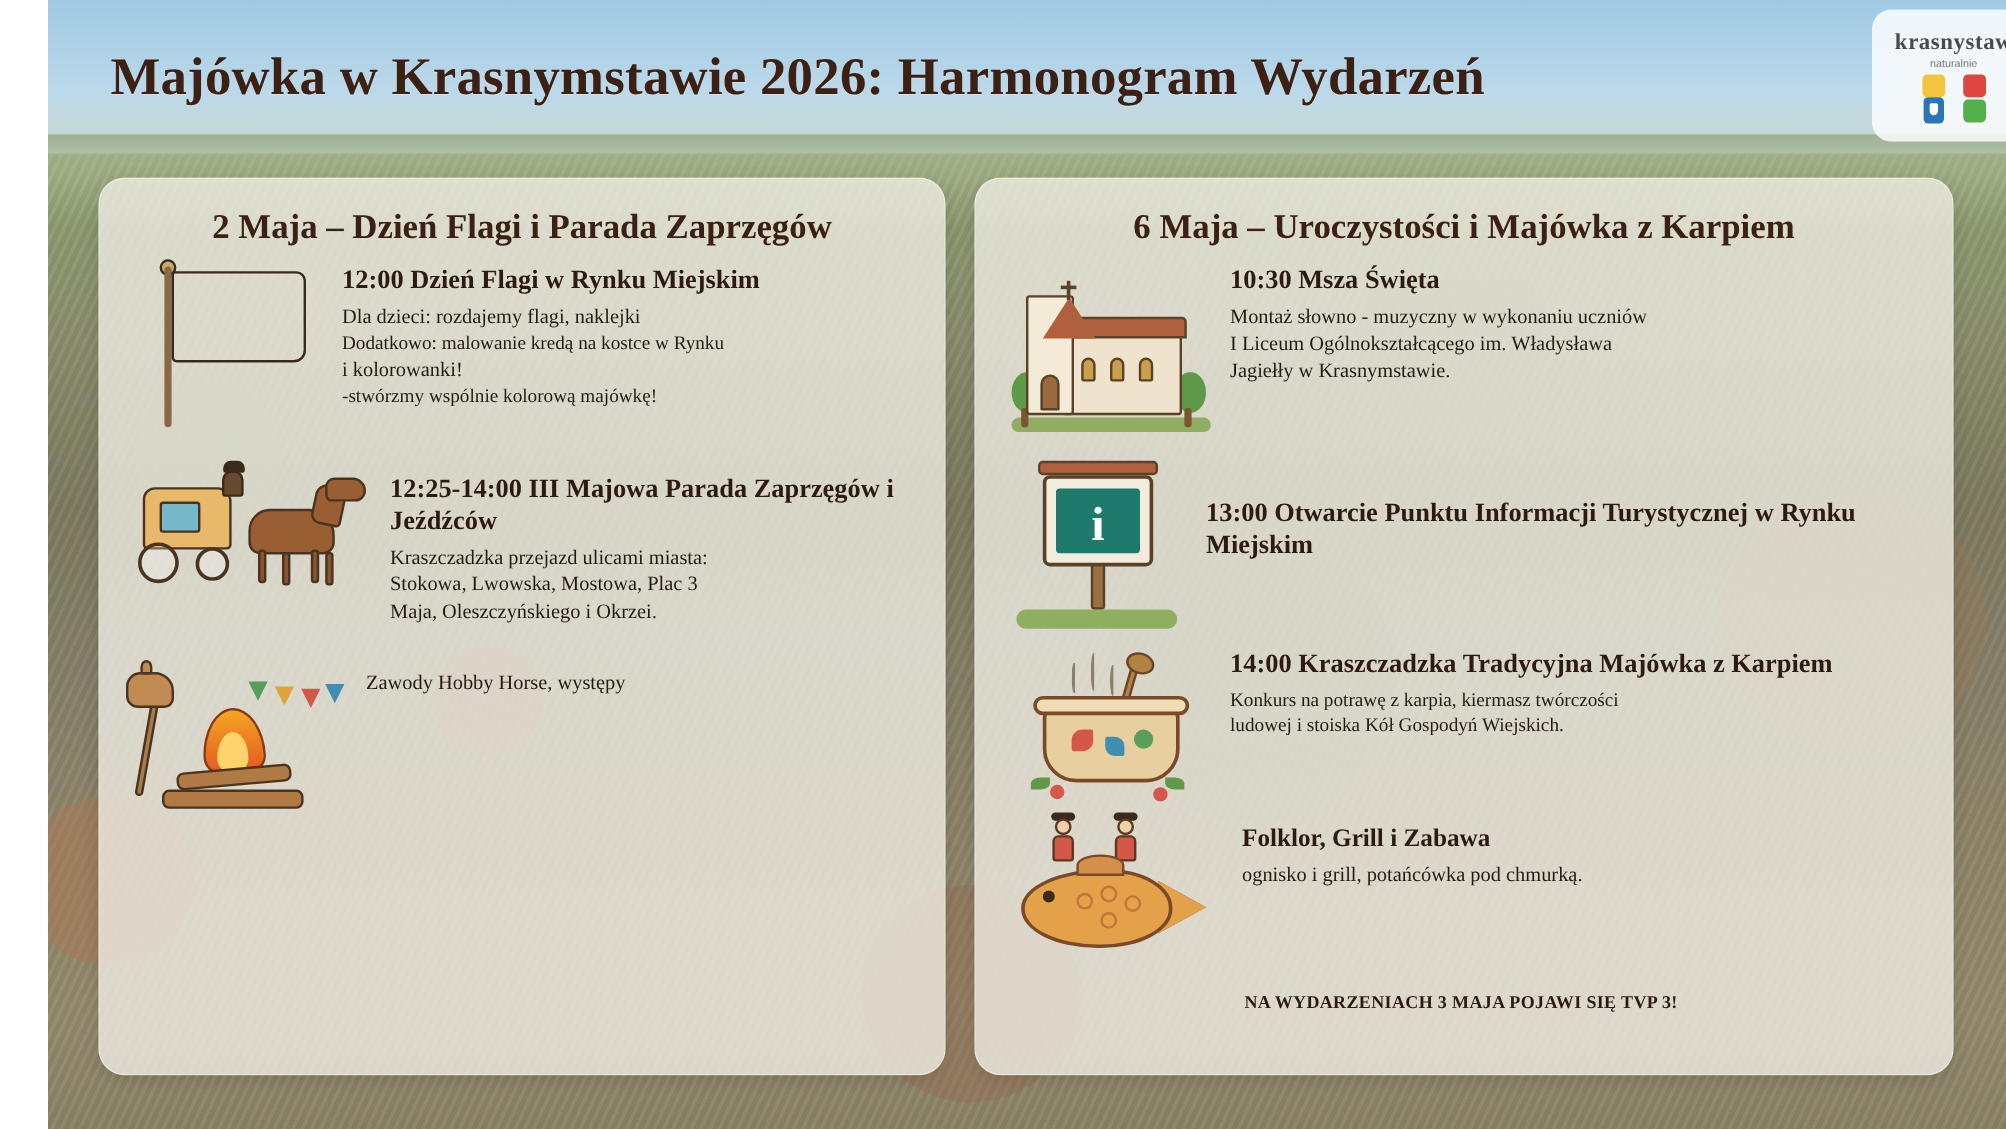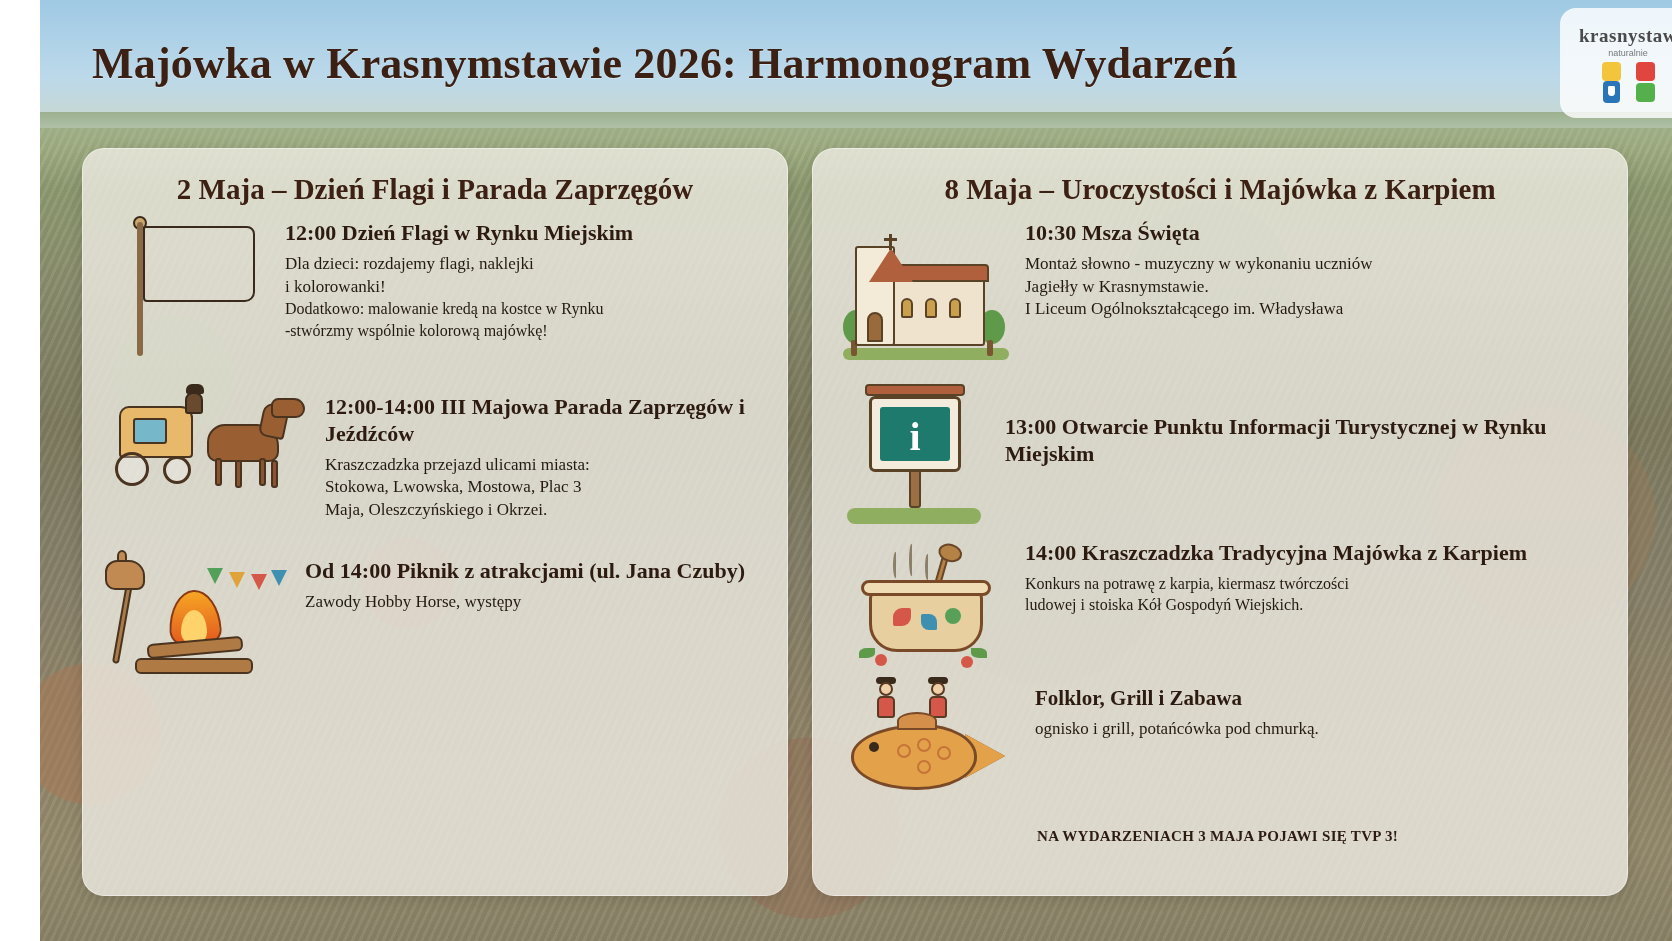--- a/index.html
+++ b/index.html
@@ -290,22 +290,22 @@
     <div class="item">
       <div class="icon ill flag">
         <span class="knob"></span>
           <span class="pole"></span>
         <span class="cloth"><span class="w"></span><span class="r"></span></span>
       </div>
       <div class="body">
         <div class="item-head">12:00 Dzień Flagi w Rynku Miejskim</div>
         <div class="item-text">
           <span class="ln">Dla dzieci: rozdajemy flagi, naklejki</span>
+          <span class="ln small" style="font-size:16px">Dodatkowo: malowanie kredą na kostce w Rynku</span>
           <span class="ln">i kolorowanki!</span>
-          <span class="ln small" style="font-size:16px">Dodatkowo: malowanie kredą na kostce w Rynku</span>
           <span class="ln small" style="font-size:16px"> -stwórzmy wspólnie kolorową majówkę!</span>
         </div>
       </div>
     </div>
 
     <div class="item" style="margin-top:34px">
       <div class="icon ill carriage">
         <span class="cab">
             <span class="win"></span>
           </span>
@@ -314,21 +314,21 @@
           <span class="wheel w2"></span>
         <span class="horse-body"></span>
           <span class="horse-neck"></span>
           <span class="horse-head"></span>
         <span class="leg l1"></span>
           <span class="leg l2"></span>
           <span class="leg l3"></span>
           <span class="leg l4"></span>
       </div>
       <div class="body">
-        <div class="item-head">12:00-14:00 III Majowa Parada Zaprzęgów i Jeźdźców</div>
+        <div class="item-head">12:25-14:00 III Majowa Parada Zaprzęgów i Jeźdźców</div>
         <div class="item-text">
           <span class="ln">Kraszczadzka przejazd ulicami miasta:</span>
           <span class="ln">Stokowa, Lwowska, Mostowa, Plac 3</span>
           <span class="ln">Maja, Oleszczyńskiego i Okrzei.</span>
         </div>
       </div>
     </div>
 
     <div class="item" style="margin-top:32px">
       <div class="icon ill fire">
@@ -340,30 +340,29 @@
           </span>
         <span class="stick"></span>
           <span class="hh-head"></span>
           <span class="hh-ear"></span>
         <span class="flame"></span>
           <span class="flame2"></span>
         <span class="log lg2"></span>
           <span class="log lg1"></span>
       </div>
       <div class="body">
-        <div class="item-head">Od 14:00 Piknik z atrakcjami (ul. Jana Czuby)</div>
         <div class="item-text">
           <span class="ln">Zawody Hobby Horse, występy</span>
         </div>
       </div>
     </div>
   </div>
 
   <div class="card card-right">
-    <div class="card-title">8 Maja – Uroczystości i Majówka z Karpiem</div>
+    <div class="card-title">6 Maja – Uroczystości i Majówka z Karpiem</div>
 
     <div class="item">
       <div class="icon ill church">
         <span class="ground"></span>
         <span class="tree t1">
             <i></i>
             <span></span>
           </span>
         <span class="tree t2">
             <i></i>
@@ -377,22 +376,22 @@
           </span>
         <span class="win wn1"></span>
           <span class="win wn2"></span>
           <span class="win wn3"></span>
         <span class="door"></span>
       </div>
       <div class="body">
         <div class="item-head">10:30 Msza Święta</div>
         <div class="item-text">
           <span class="ln">Montaż słowno - muzyczny w wykonaniu uczniów</span>
+          <span class="ln">I Liceum Ogólnokształcącego im. Władysława</span>
           <span class="ln">Jagiełły w Krasnymstawie.</span>
-          <span class="ln">I Liceum Ogólnokształcącego im. Władysława</span>
         </div>
       </div>
     </div>
 
     <div class="item" style="margin-top:14px">
       <div class="icon ill infosign">
         <span class="grass"></span>
           <span class="post"></span>
         <span class="cap"></span>
         <span class="board">

